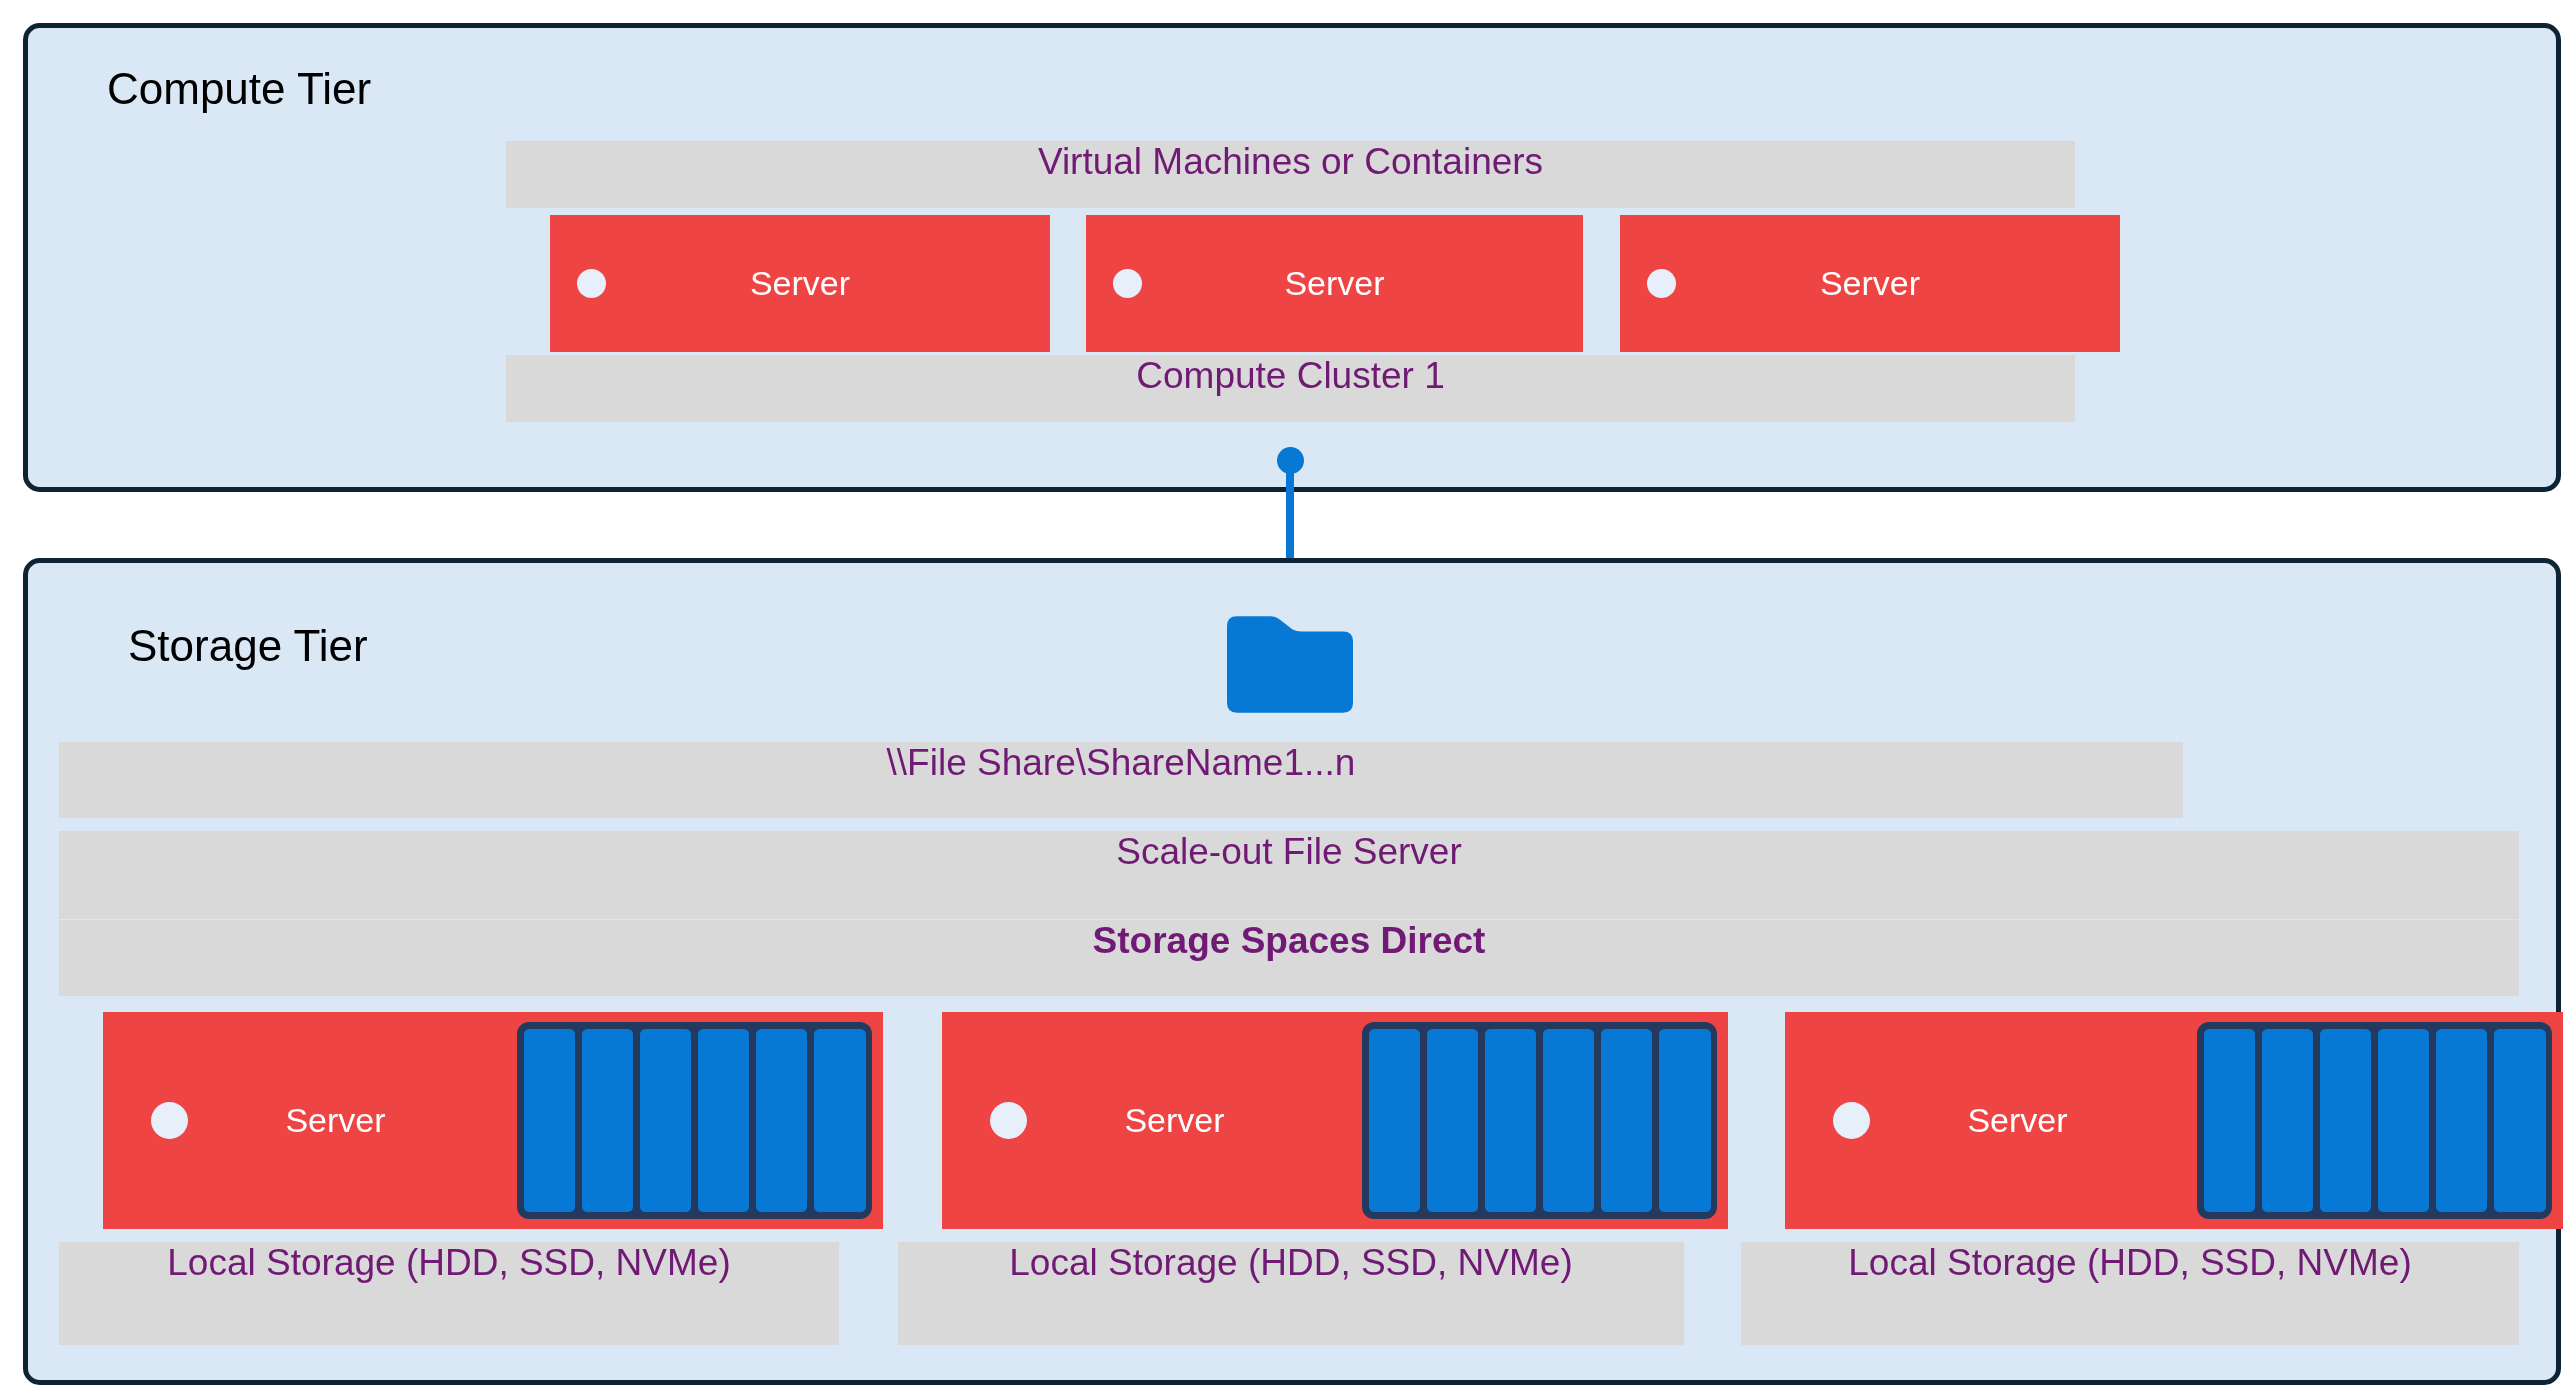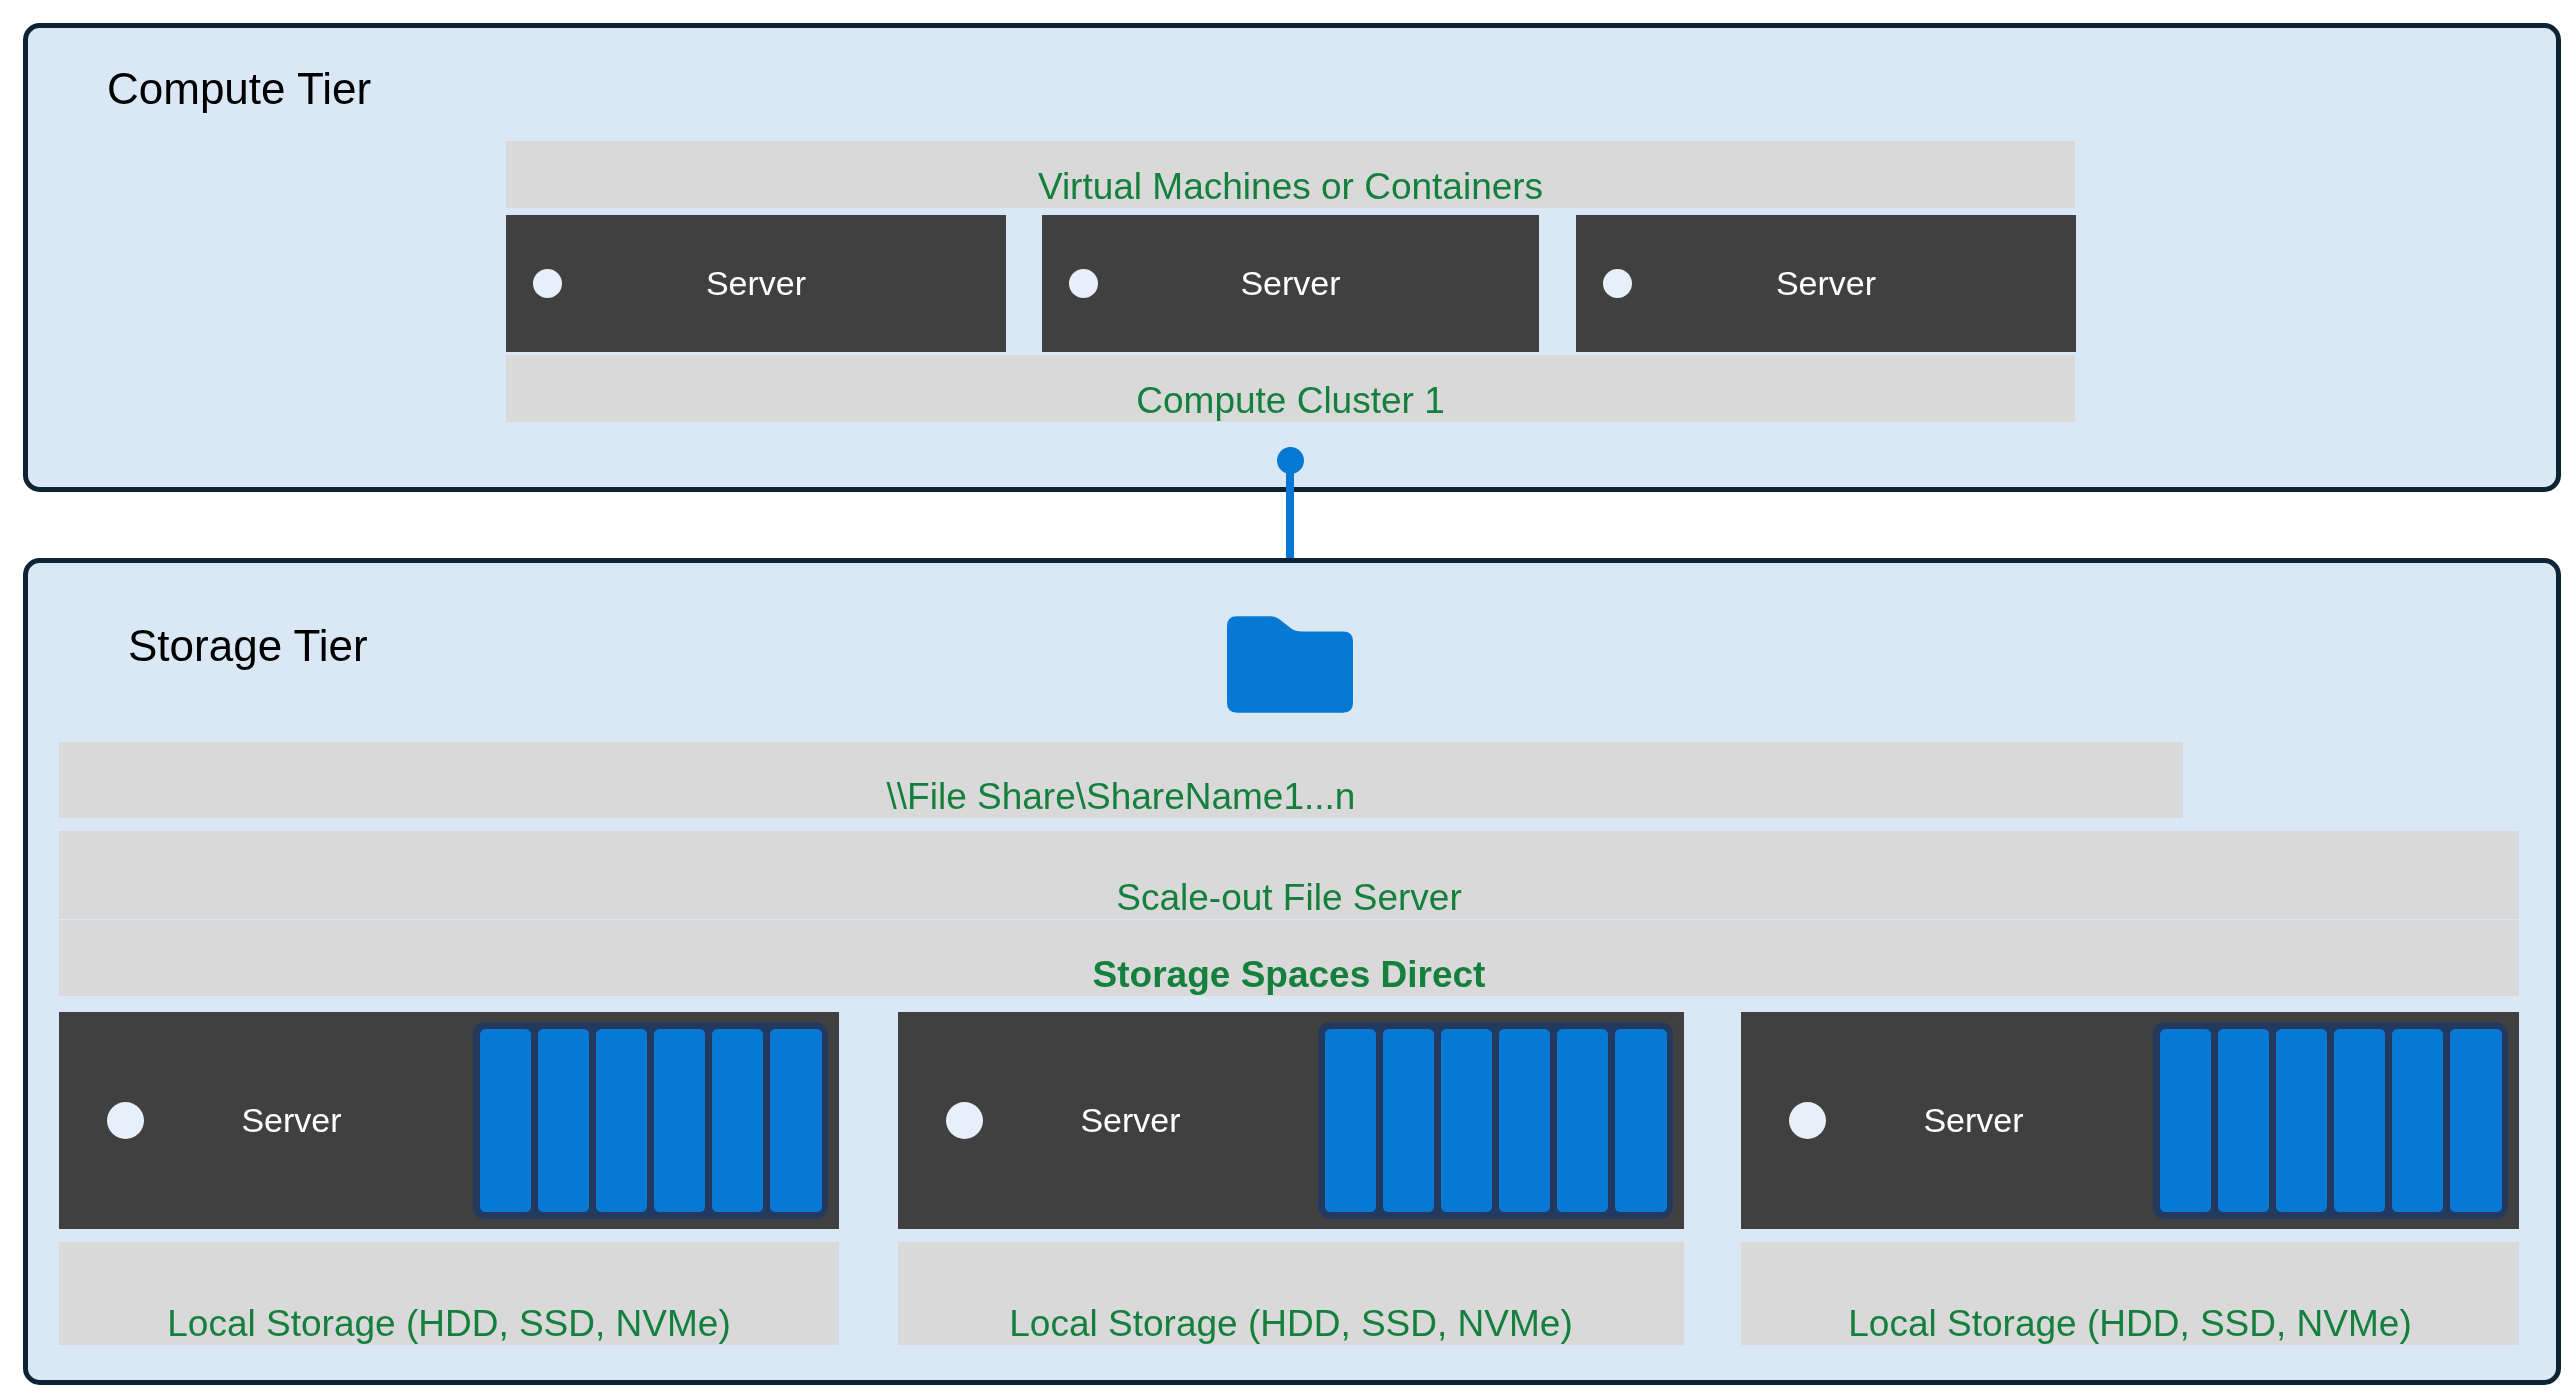--- a/index.html
+++ b/index.html
@@ -19,29 +19,30 @@
   .tier-title{
     position:absolute;
     font-size:44px;
     line-height:1.15;
     color:#000000;
     white-space:nowrap;
   }
   .graybar{
     position:absolute;
     background:#d9d9d9;
-    display:flex;align-items:flex-end;justify-content:center;
+    display:flex;align-items:flex-start;justify-content:center;
     font-size:37px;
-    color:#15803d;
+    color:#701a75;
     white-space:nowrap;
   }
   .serverbox{
     position:absolute;
-    background:#404040;
+    background:#ef4444;
     color:#ffffff;
+    margin-left:44px;
   }
   .server-label{
     position:absolute;
     font-size:34px;
     color:#ffffff;
     white-space:nowrap;
   }
   .cserver .server-label{
     left:0;right:0;top:0;bottom:0;
     display:flex;align-items:center;justify-content:center;

